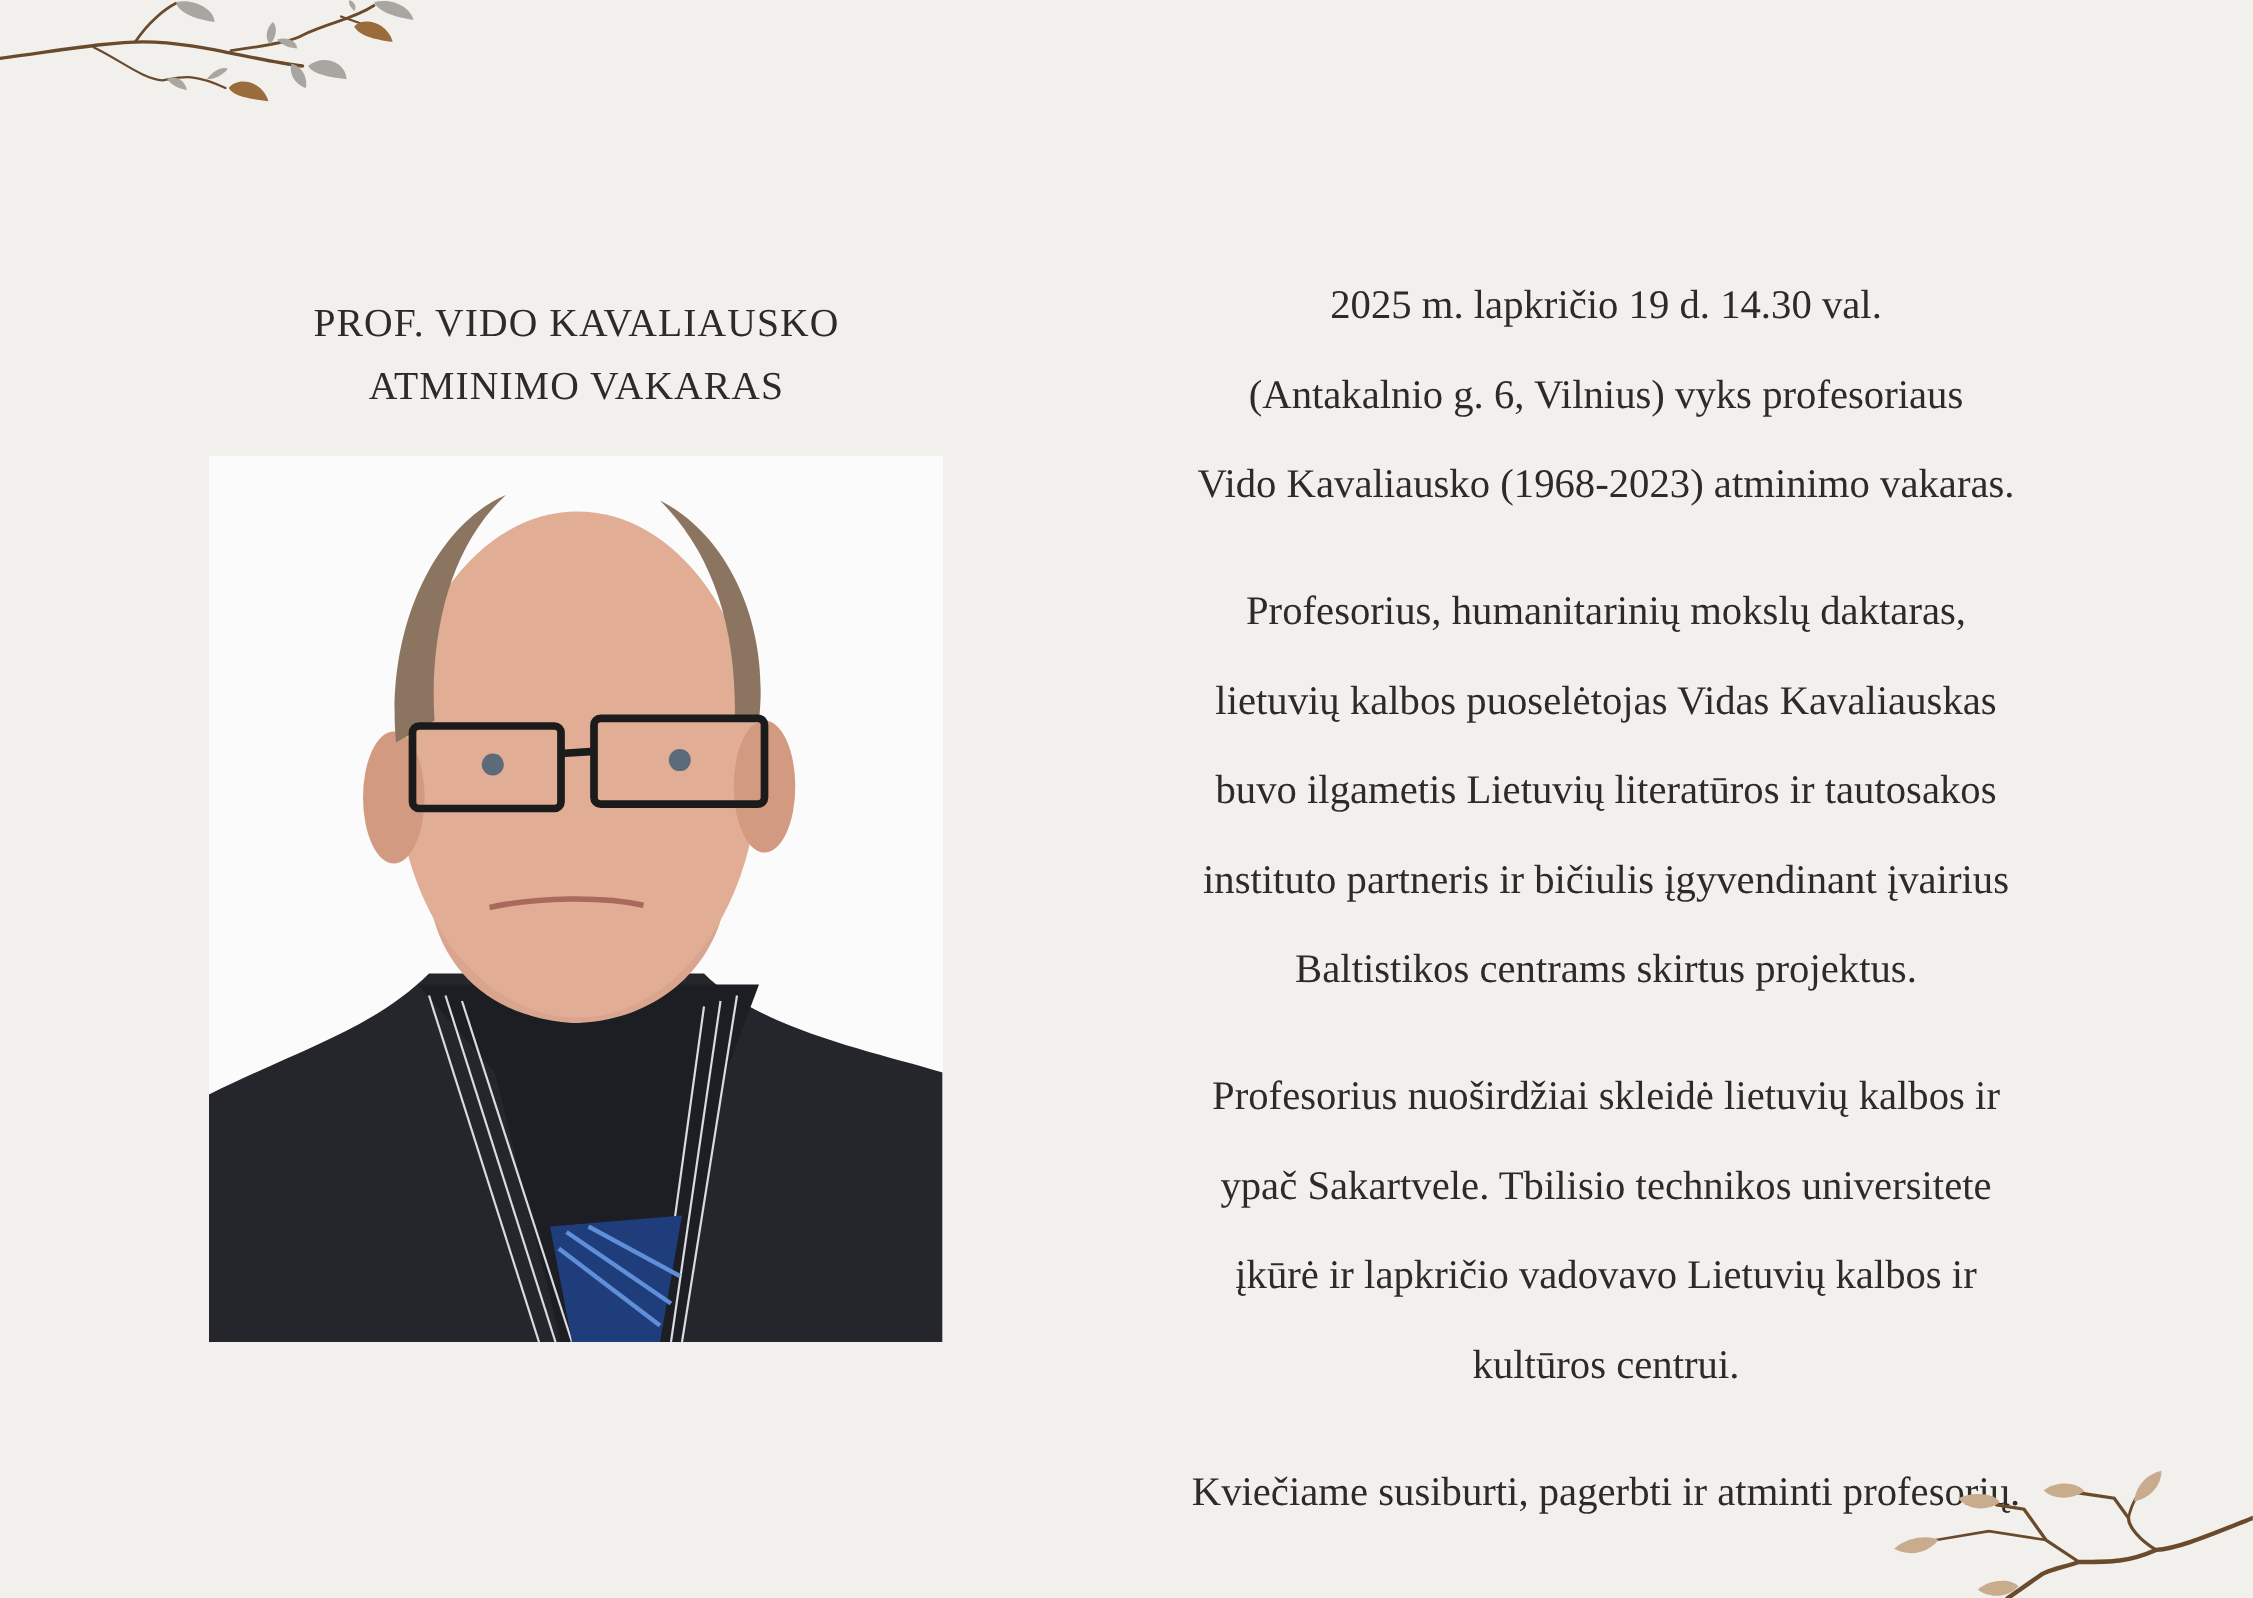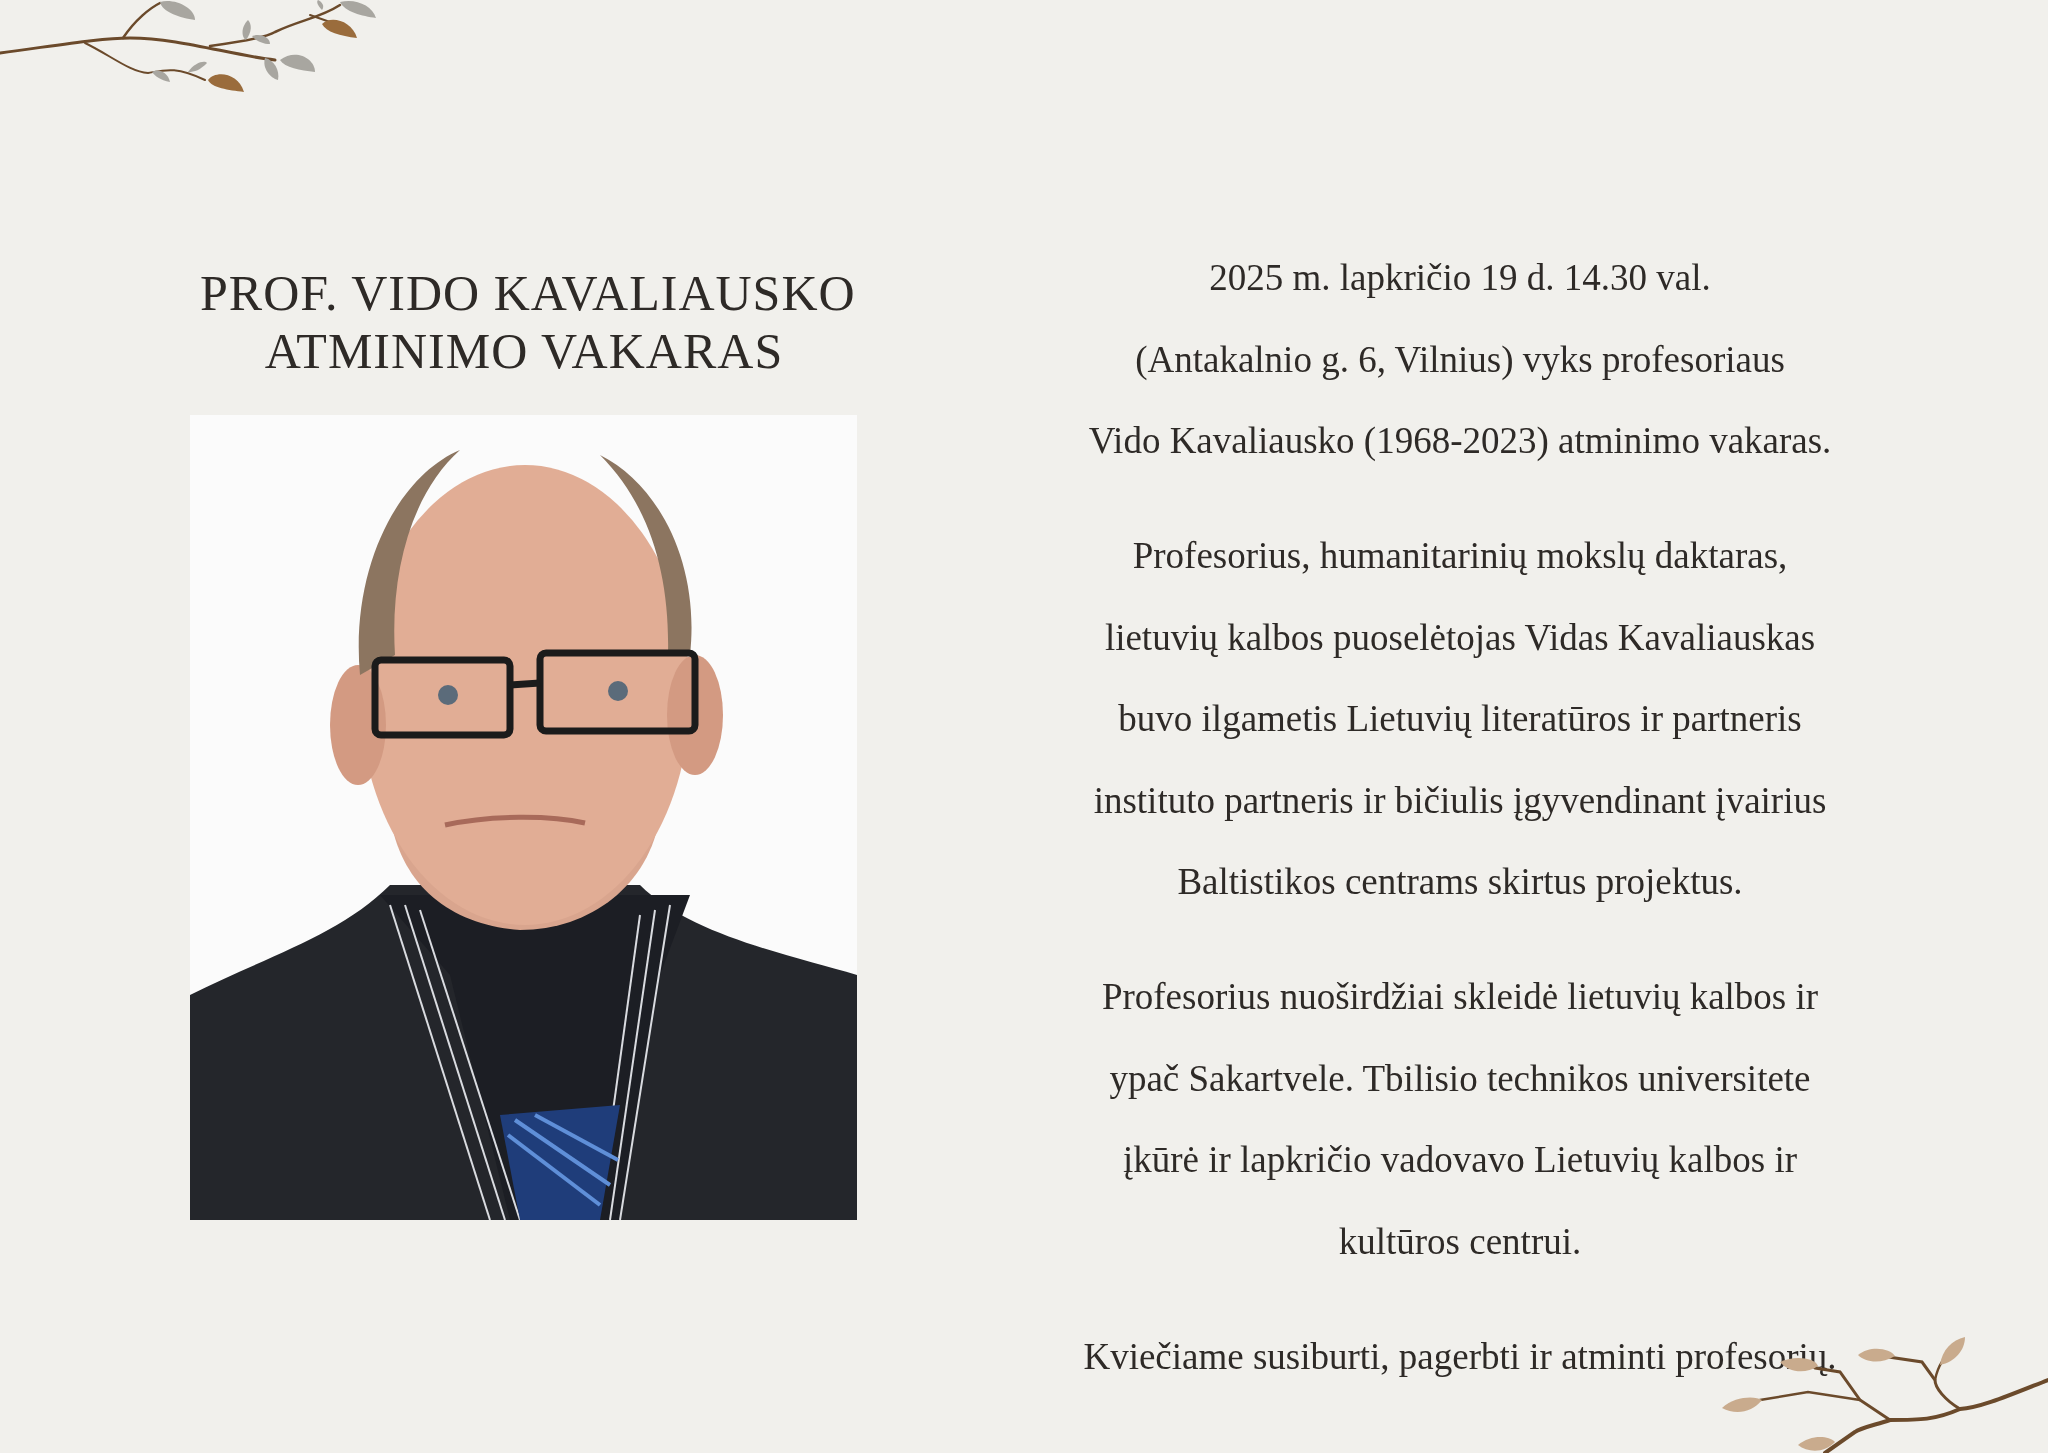--- a/index.html
+++ b/index.html
@@ -9,21 +9,21 @@
     position: relative; overflow: hidden;
     font-family: "Liberation Serif", "DejaVu Serif", serif;
     color: #2e2a27;
   }
   .branch { position: absolute; }
   .branch-top { left: 0; top: 0; width: 400px; height: 110px; }
   .branch-bottom { left: 1720px; top: 1320px; width: 328px; height: 133px; }
 
   .title {
     position: absolute; left: 200px; top: 264px; width: 648px;
-    text-align: center; font-size: 50px; line-height: 58px;
+    text-align: center; font-size: 36px; line-height: 58px;
     letter-spacing: 1px; color: #2e2a27;
   }
   .title div { white-space: nowrap; }
 
   .photo {
     position: absolute; left: 190px; top: 415px; width: 667px; height: 805px;
     background: #ffffff; overflow: hidden;
   }
   .photo svg { width: 100%; height: 100%; display: block; }
 
@@ -115,21 +115,21 @@
 
 <div class="body-text">
   <div class="para">
     <span class="line">2025 m. lapkričio 19 d. 14.30 val.</span>
     <span class="line">(Antakalnio g. 6, Vilnius) vyks profesoriaus</span>
     <span class="line">Vido Kavaliausko (1968-2023) atminimo vakaras.</span>
   </div>
   <div class="para">
     <span class="line">Profesorius, humanitarinių mokslų daktaras,</span>
     <span class="line">lietuvių kalbos puoselėtojas Vidas Kavaliauskas</span>
-    <span class="line">buvo ilgametis Lietuvių literatūros ir partneris</span>
+    <span class="line">buvo ilgametis Lietuvių literatūros ir tautosakos</span>
     <span class="line">instituto partneris ir bičiulis įgyvendinant įvairius</span>
     <span class="line">Baltistikos centrams skirtus projektus.</span>
   </div>
   <div class="para">
     <span class="line">Profesorius nuoširdžiai skleidė lietuvių kalbos ir</span>
     <span class="line">ypač Sakartvele. Tbilisio technikos universitete</span>
     <span class="line">įkūrė ir lapkričio vadovavo Lietuvių kalbos ir</span>
     <span class="line">kultūros centrui.</span>
   </div>
   <div class="para">

